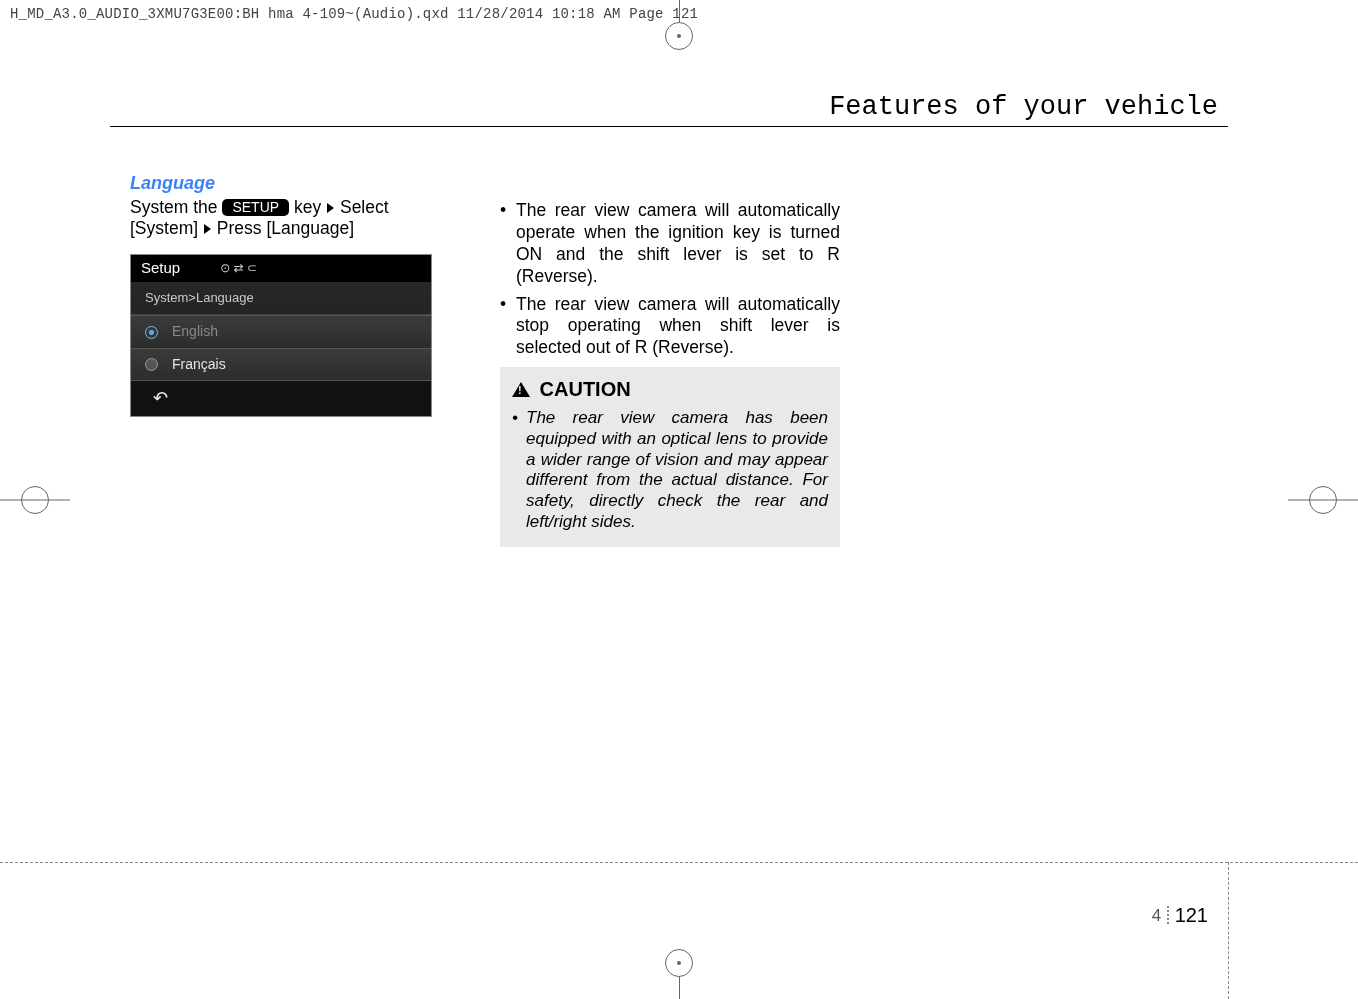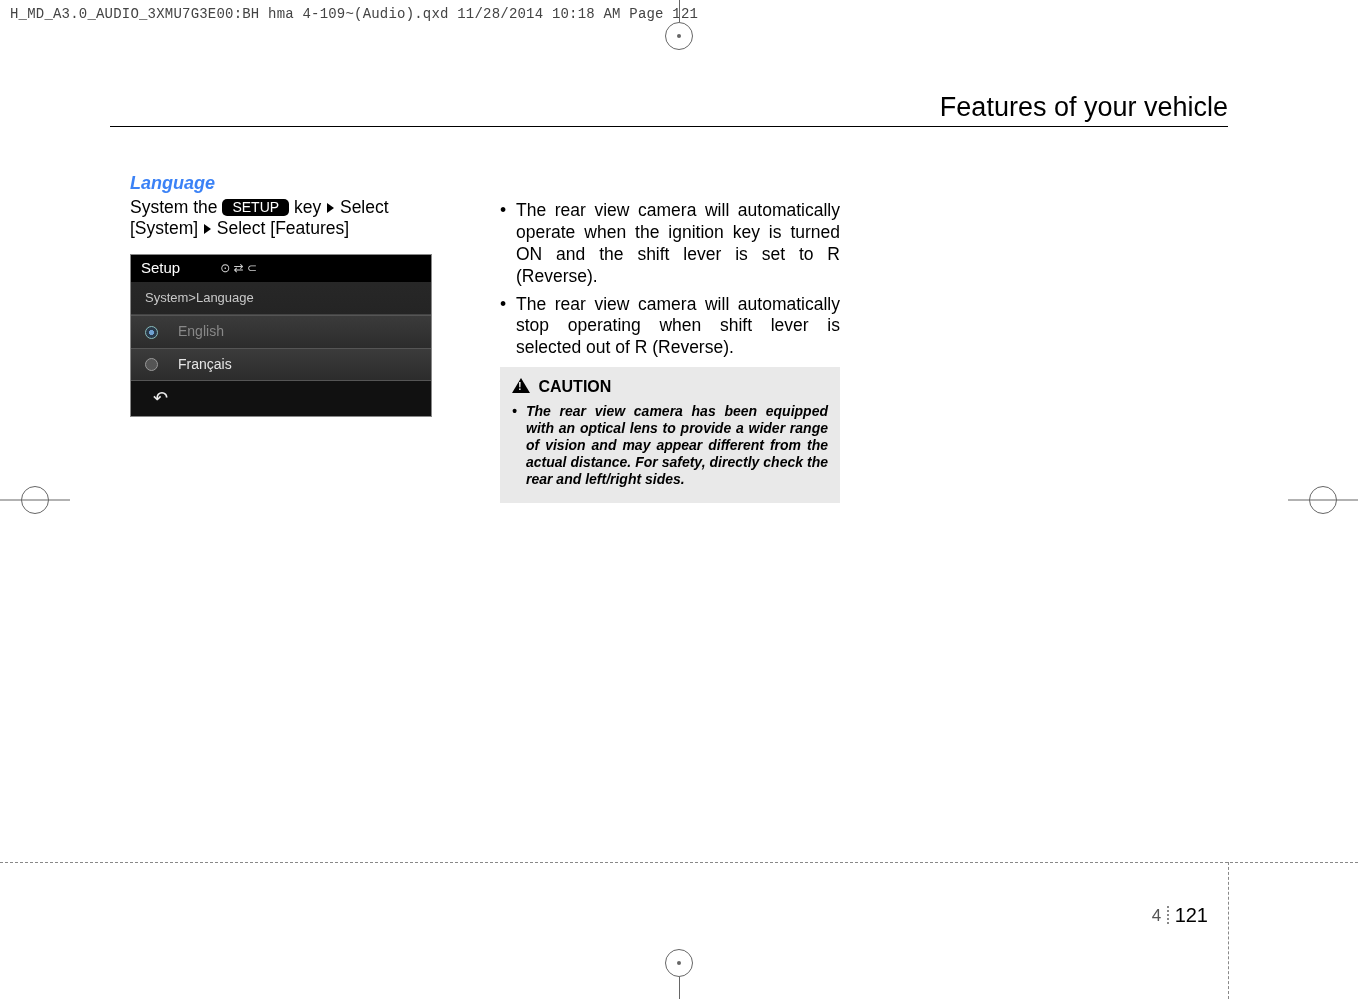--- a/index.html
+++ b/index.html
@@ -133,22 +133,22 @@
     position:absolute;
     right: 129px;
     top: 862px;
     bottom: 0;
     border-left: 1.5px dashed #888;
   }
 
   .section-title-area {
     position: absolute;
     top: 92px;
-    right: 130px;
-    font-family: Liberation Sans, sans-serif;
+    right: 140px;
+    font-family: Liberation Mono, monospace;
     font-size: 27px;
   }
   .section-rule {
     position:absolute;
     top: 126px;
     left: 110px;
     right: 130px;
     border-top: 1.5px solid #000;
   }
 
@@ -219,21 +219,21 @@
     padding: 8px 14px;
     font-size: 13px;
     color: #c8c8c8;
     border-bottom: 1px solid #444;
   }
   .ss-row {
     padding: 7px 14px;
     border-top: 1px solid #555;
     background: linear-gradient(#3b3b3b,#2c2c2c);
     display:flex; align-items:center;
-    gap: 20px;
+    gap: 14px;
     color:#e5e5e5;
     font-size:14px;
   }
   .ss-row .radio {
     width:11px; height:11px;
     border-radius:50%;
     border:1px solid #999;
     background:#555;
     display:inline-block;
   }
@@ -273,21 +273,21 @@
     left: 0;
     top: 0;
   }
   .caution-box {
     background: #e9e9e9;
     padding: 10px 12px 14px 12px;
     margin-top: 8px;
   }
   .caution-head {
     font-weight: bold;
-    font-size: 16px;
+    font-size: 20px;
     margin-bottom: 6px;
   }
   .tri-warn {
     display:inline-block;
     width:0;height:0;
     border-left:9px solid transparent;
     border-right:9px solid transparent;
     border-bottom:15px solid #000;
     position:relative;
     vertical-align:-1px;
@@ -296,23 +296,23 @@
   .tri-warn::after {
     content:"!";
     position:absolute;
     left:-3px; top:2px;
     color:#e9e9e9;
     font-size:11px;
     font-weight:bold;
   }
   .caution-body {
     font-style: italic;
-    font-weight: bold;
+    font-weight: normal;
     text-align: justify;
-    font-size:14px;
+    font-size:17px;
     line-height:1.22;
     padding-left:14px;
     position:relative;
   }
   .caution-body::before {
     content:"•";
     position:absolute;
     left:0; top:0;
   }
 
@@ -358,21 +358,21 @@
     <div class="justify">
       <span>System  the </span>
       <span class="setup-btn">SETUP</span>
       <span> key</span>
       <span class="tri"></span>
       <span>Select</span>
     </div>
     <div>
       <span>[System] </span>
       <span class="tri"></span>
-      <span>Select [Features]</span>
+      <span>Press [Language]</span>
     </div>
 
     <div class="screenshot">
       <div class="ss-header">
         <span>Setup</span>
         <span class="ic">⊙    ⇄ ⊂</span>
       </div>
       <div class="ss-bread">System&gt;Language</div>
       <div class="ss-row first">
         <span class="radio sel"></span>

